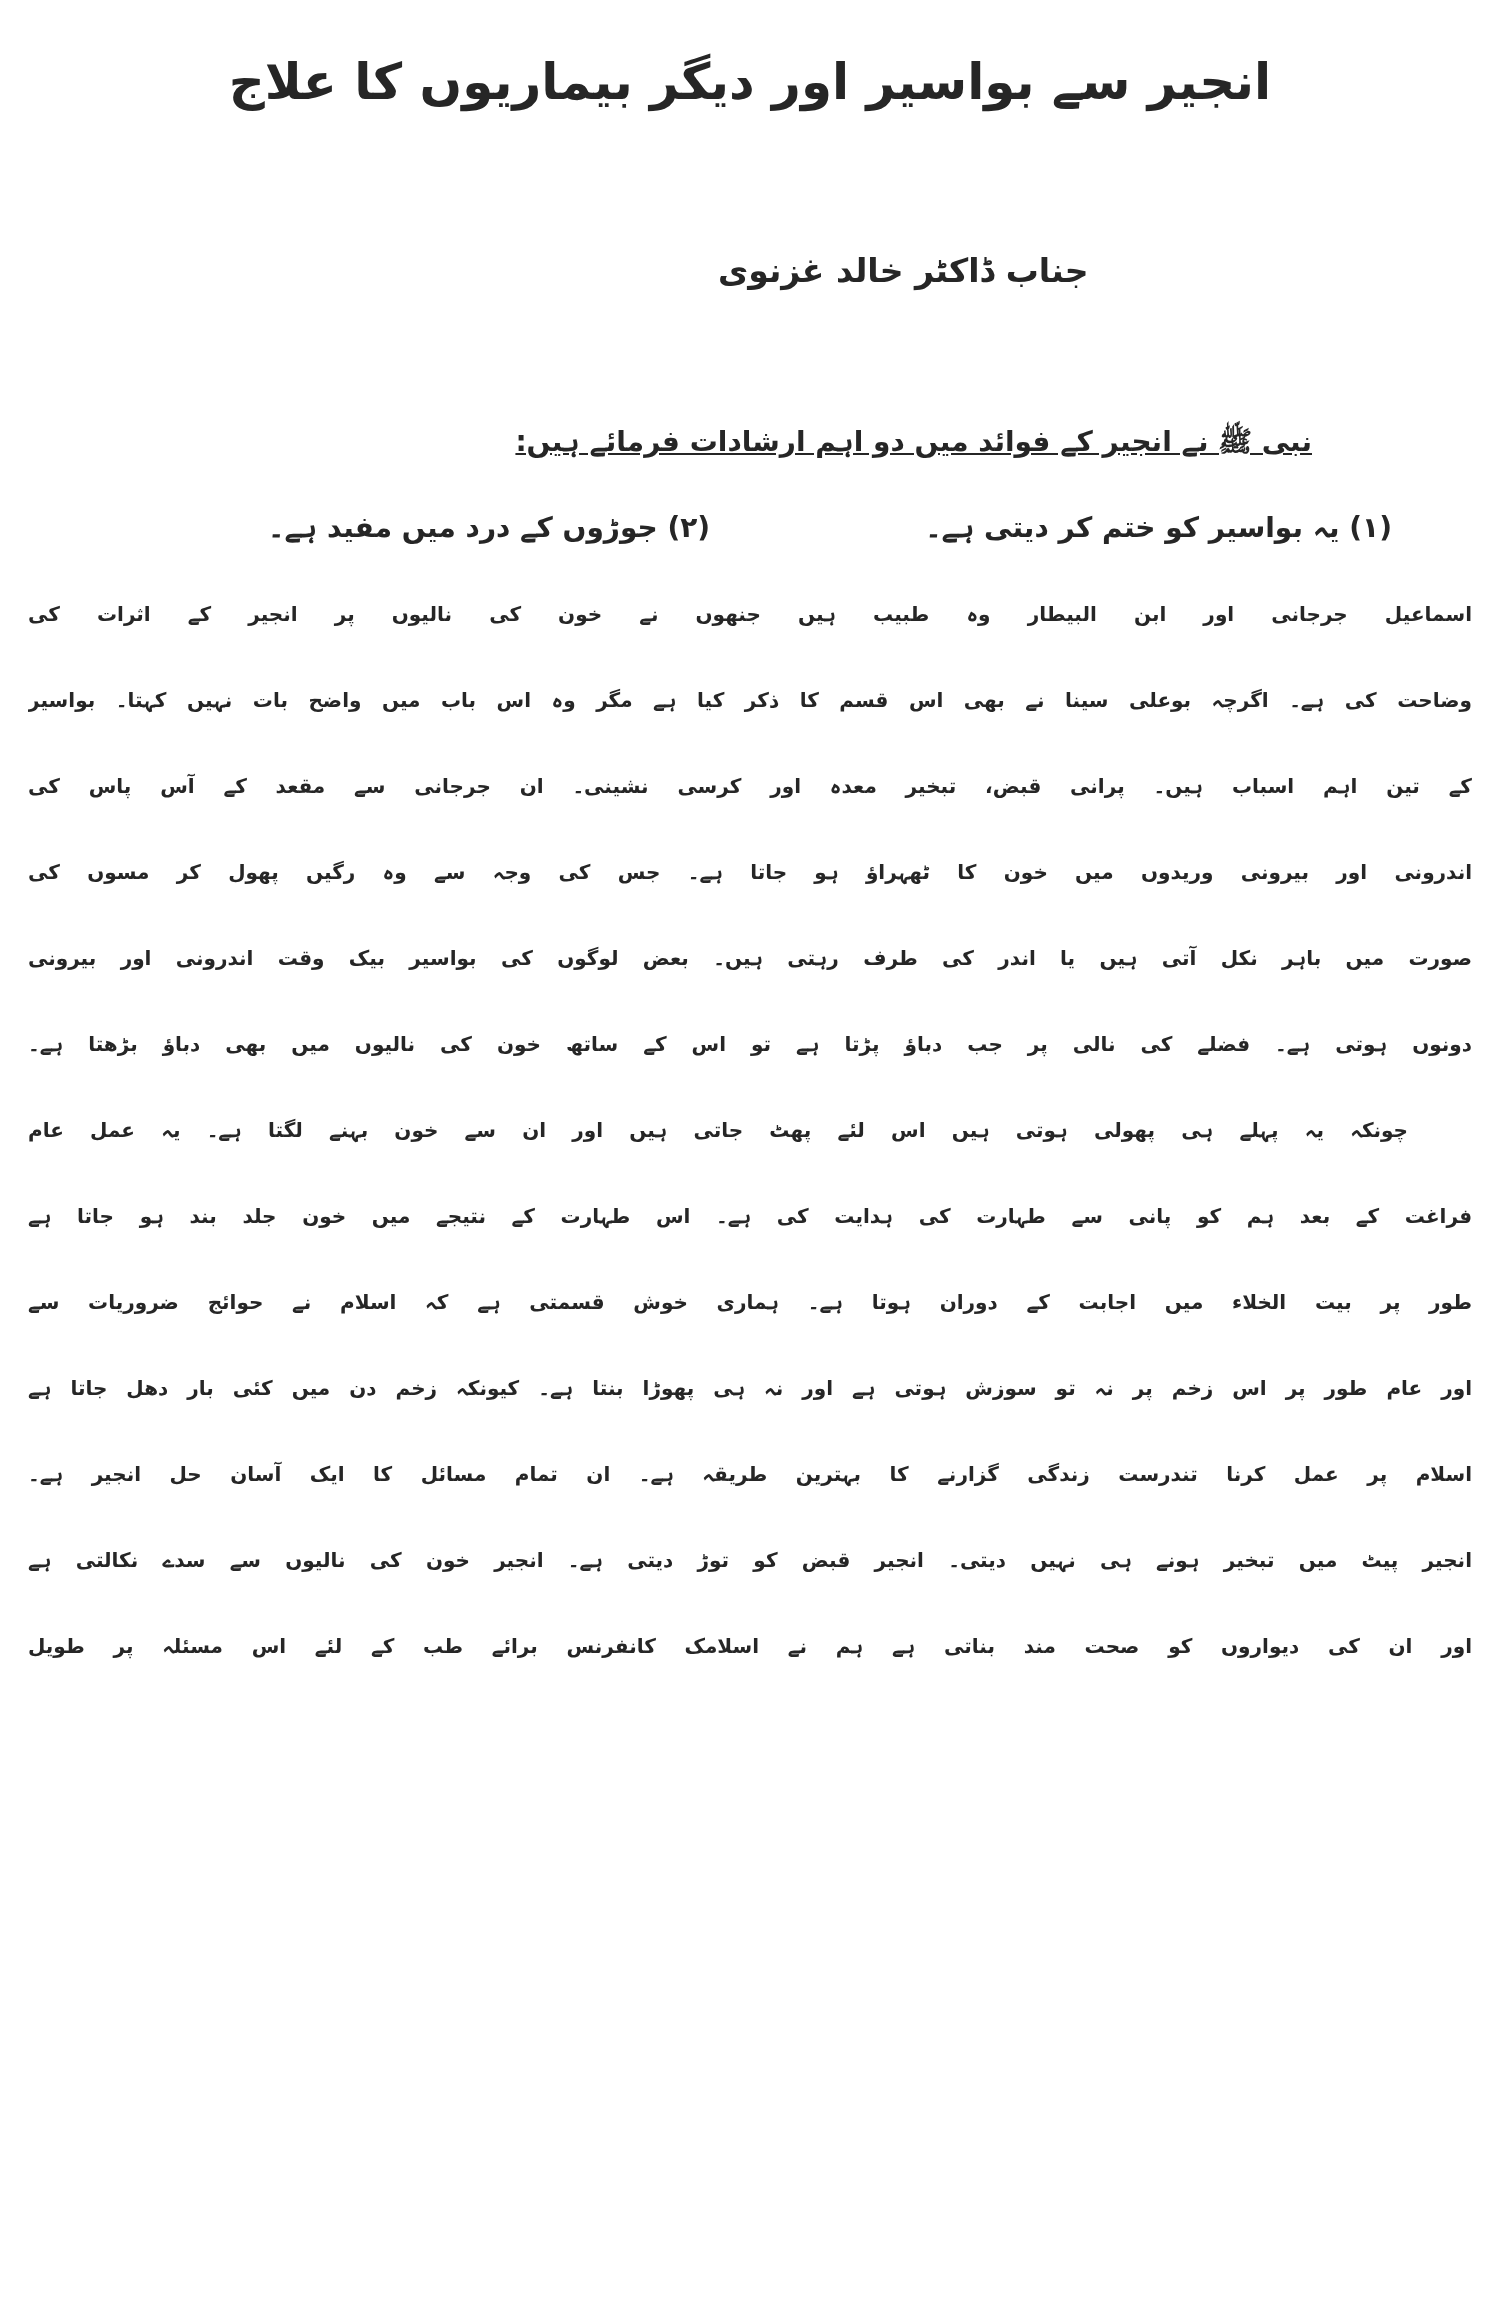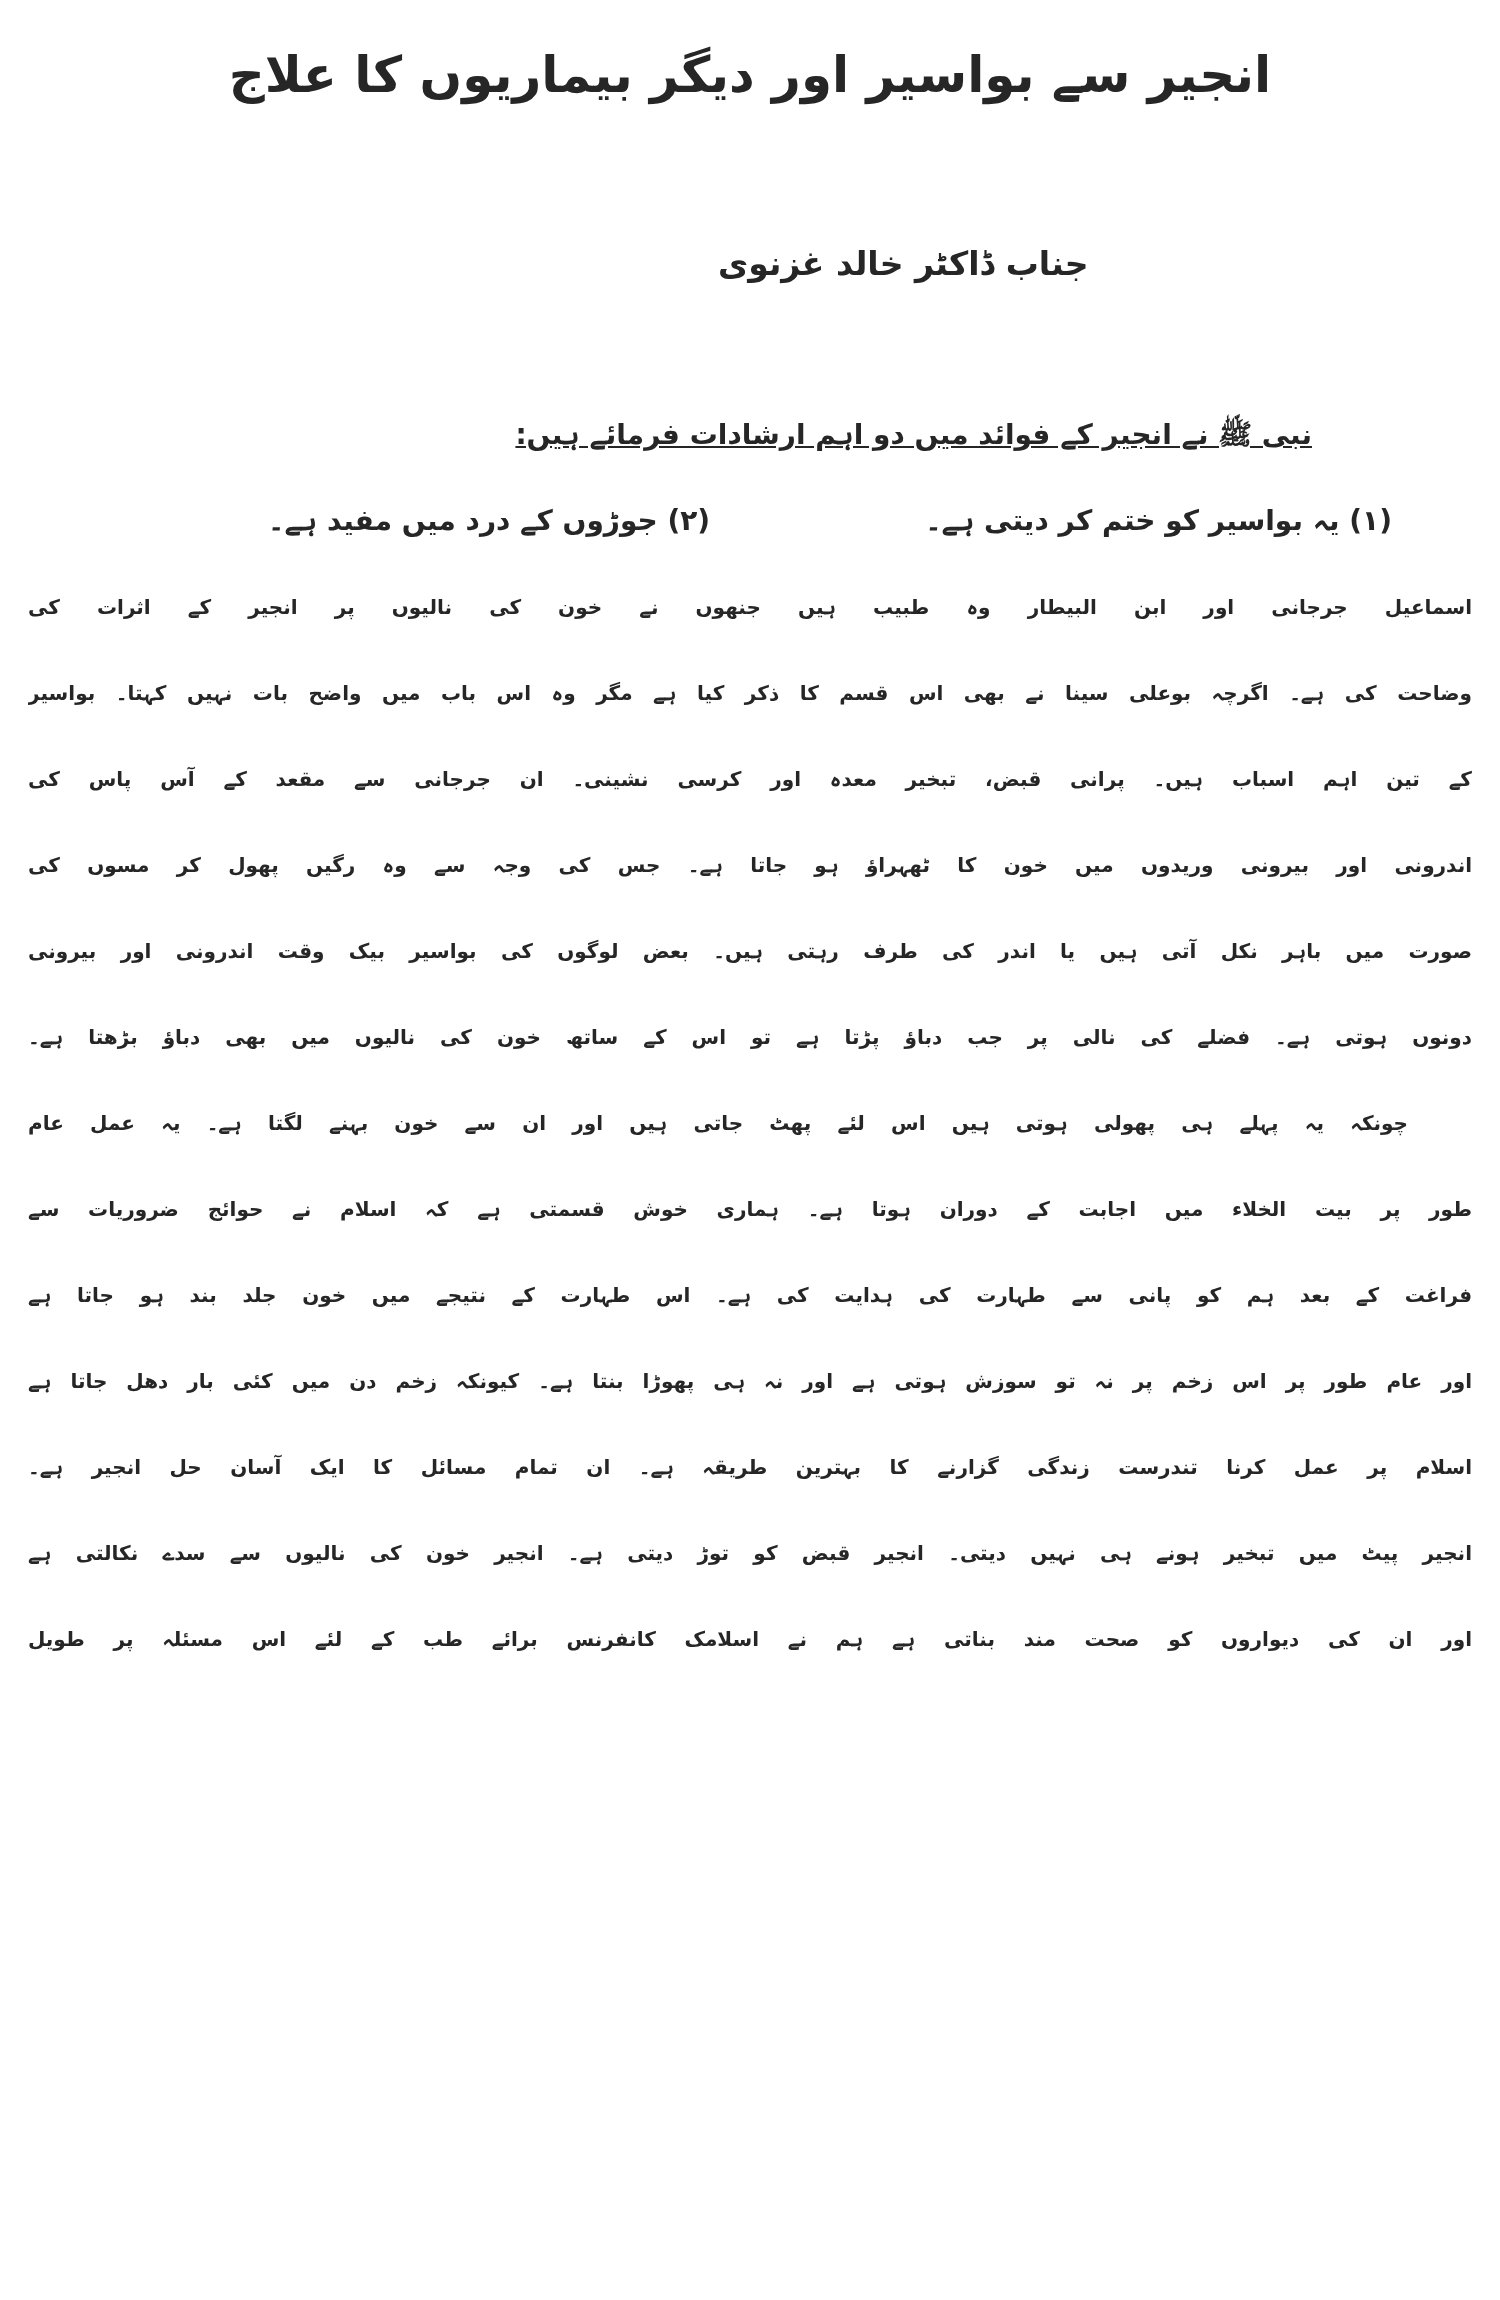--- a/index.html
+++ b/index.html
@@ -1,21 +1,21 @@
 <!DOCTYPE html>
 <html lang="ur" dir="rtl"><head>
 <meta charset="utf-8">
 <style>
   html, body { margin: 0; padding: 0; background: #ffffff; }
   .page {
     position: relative;
     width: 1500px;
     height: 1813px;
     box-sizing: border-box;
-    margin: 0 auto;
+    margin: 7px auto;
     padding: 0 28px;
     background: #ffffff;
     color: #262626;
     direction: rtl;
     font-family: "DejaVu Sans", sans-serif;
     overflow: hidden;
   }
   .title {
     margin: 0;
     padding-top: 34px;
@@ -82,20 +82,20 @@
   </div>
 
   <div class="bline">اسماعیل جرجانی اور ابن البیطار وہ طبیب ہیں جنھوں نے خون کی نالیوں پر انجیر کے اثرات کی</div>
   <div class="bline">وضاحت کی ہے۔ اگرچہ بوعلی سینا نے بھی اس قسم کا ذکر کیا ہے مگر وہ اس باب میں واضح بات نہیں کہتا۔ بواسیر</div>
   <div class="bline">کے تین اہم اسباب ہیں۔ پرانی قبض، تبخیر معدہ اور کرسی نشینی۔ ان جرجانی سے مقعد کے آس پاس کی</div>
   <div class="bline">اندرونی اور بیرونی وریدوں میں خون کا ٹھہراؤ ہو جاتا ہے۔ جس کی وجہ سے وہ رگیں پھول کر مسوں کی</div>
   <div class="bline">صورت میں باہر نکل آتی ہیں یا اندر کی طرف رہتی ہیں۔ بعض لوگوں کی بواسیر بیک وقت اندرونی اور بیرونی</div>
   <div class="bline">دونوں ہوتی ہے۔ فضلے کی نالی پر جب دباؤ پڑتا ہے تو اس کے ساتھ خون کی نالیوں میں بھی دباؤ بڑھتا ہے۔</div>
 
   <div class="bline indent-first">چونکہ یہ پہلے ہی پھولی ہوتی ہیں اس لئے پھٹ جاتی ہیں اور ان سے خون بہنے لگتا ہے۔ یہ عمل عام</div>
+  <div class="bline">فراغت کے بعد ہم کو پانی سے طہارت کی ہدایت کی ہے۔ اس طہارت کے نتیجے میں خون جلد بند ہو جاتا ہے</div>
   <div class="bline">طور پر بیت الخلاء میں اجابت کے دوران ہوتا ہے۔ ہماری خوش قسمتی ہے کہ اسلام نے حوائج ضروریات سے</div>
-  <div class="bline">فراغت کے بعد ہم کو پانی سے طہارت کی ہدایت کی ہے۔ اس طہارت کے نتیجے میں خون جلد بند ہو جاتا ہے</div>
   <div class="bline">اور عام طور پر اس زخم پر نہ تو سوزش ہوتی ہے اور نہ ہی پھوڑا بنتا ہے۔ کیونکہ زخم دن میں کئی بار دھل جاتا ہے</div>
   <div class="bline">اسلام پر عمل کرنا تندرست زندگی گزارنے کا بہترین طریقہ ہے۔ ان تمام مسائل کا ایک آسان حل انجیر ہے۔</div>
   <div class="bline">انجیر پیٹ میں تبخیر ہونے ہی نہیں دیتی۔ انجیر قبض کو توڑ دیتی ہے۔ انجیر خون کی نالیوں سے سدے نکالتی ہے</div>
   <div class="bline">اور ان کی دیواروں کو صحت مند بناتی ہے ہم نے اسلامک کانفرنس برائے طب کے لئے اس مسئلہ پر طویل</div>
 
 </div>
 
 </body></html>

